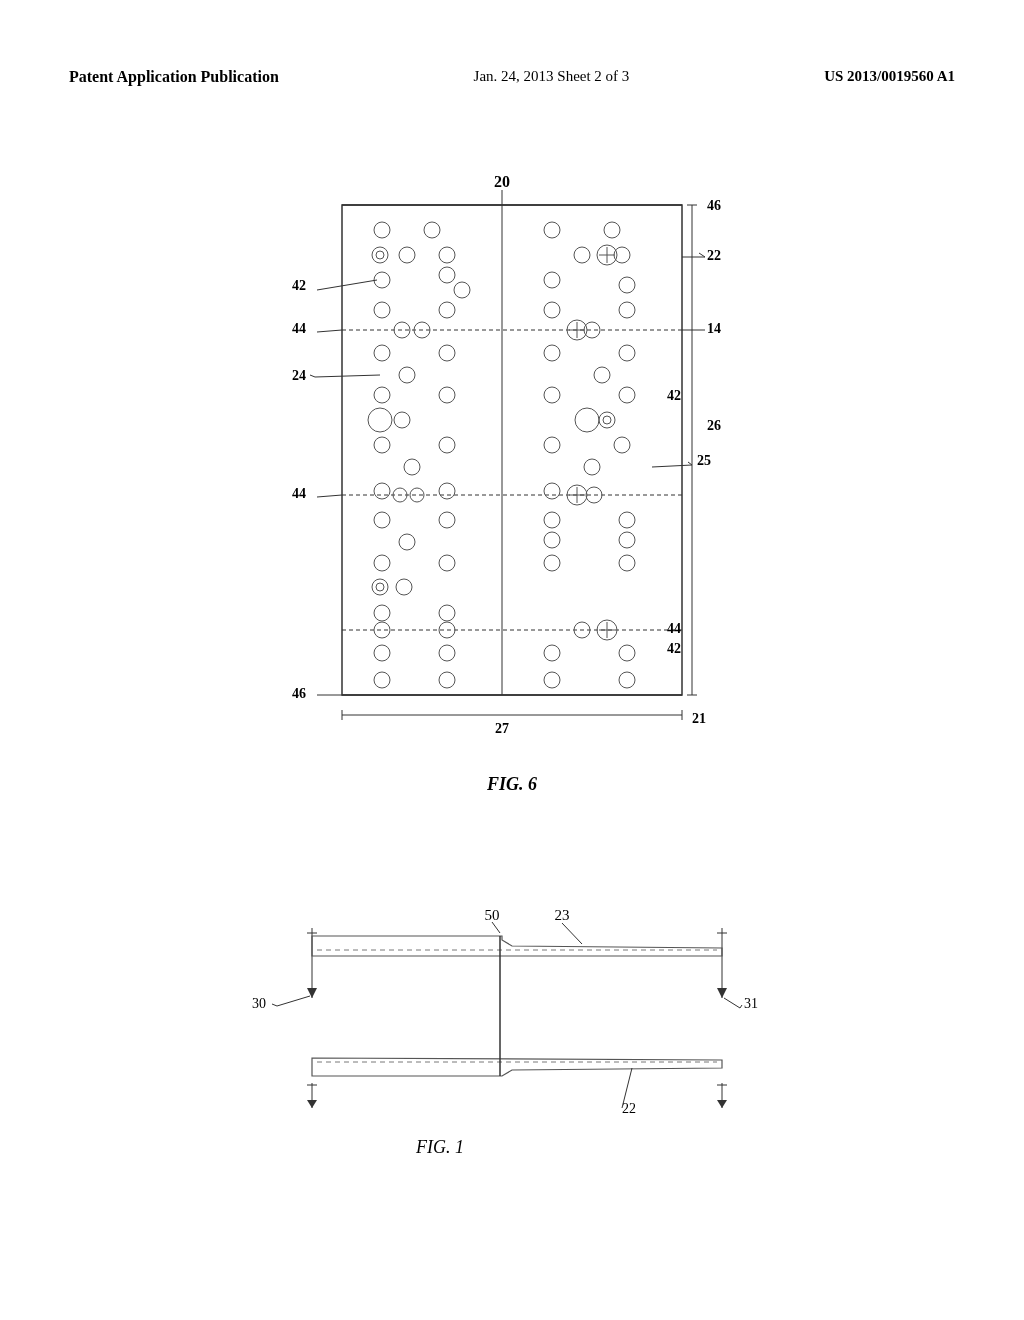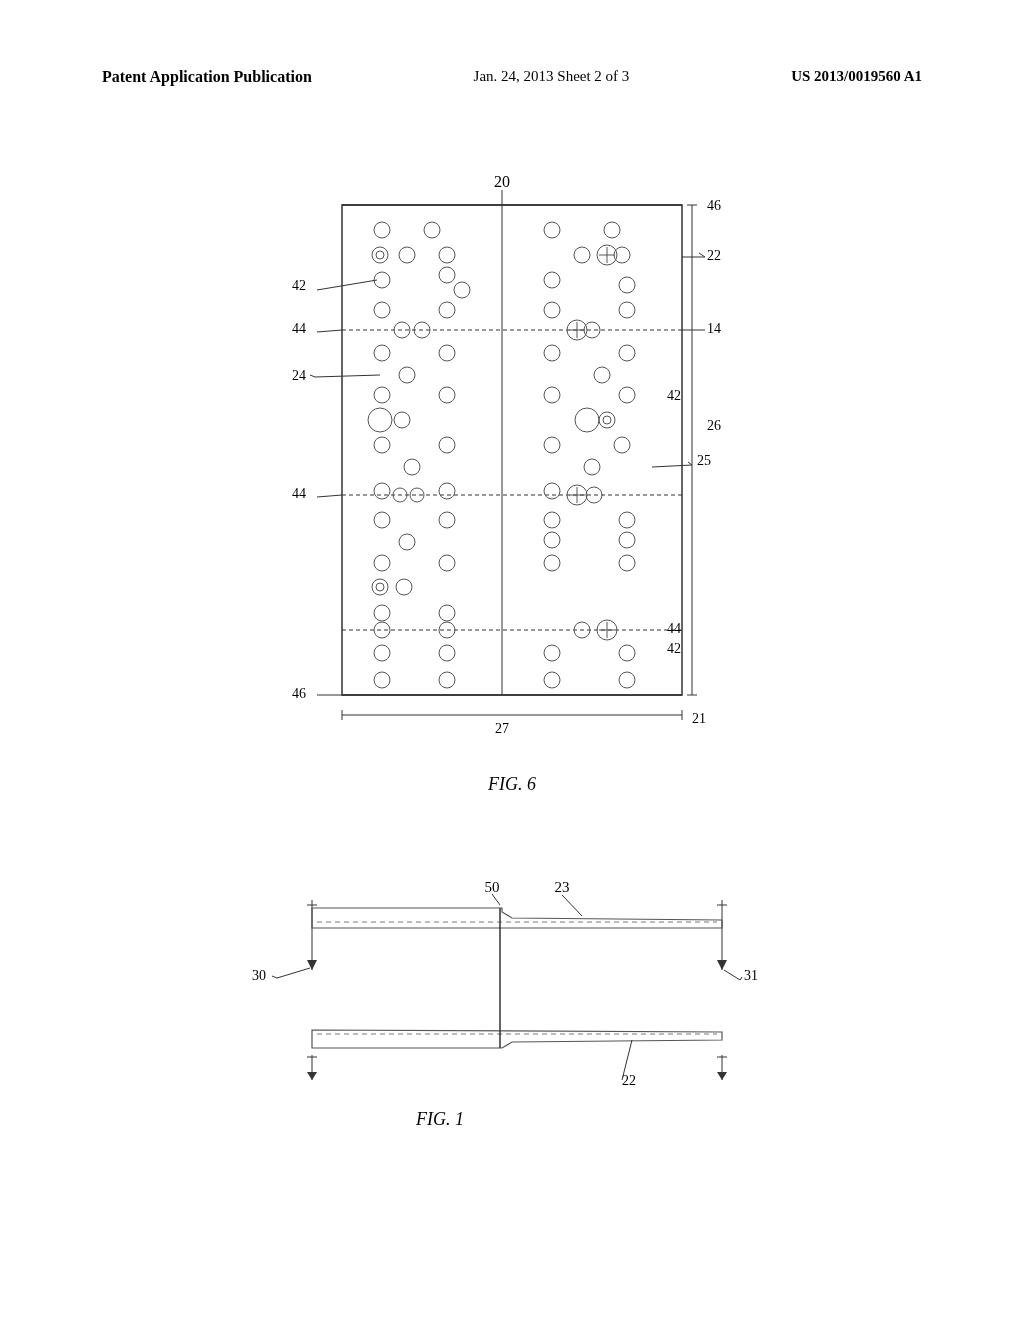--- a/index.html
+++ b/index.html
@@ -12,21 +12,21 @@
       overflow: hidden;
     }
 
     .header {
       position: absolute;
       top: 68px;
       left: 0;
       right: 0;
       display: flex;
       justify-content: space-between;
-      padding: 0 102px;
+      padding: 0 69px;
       font-size: 15px;
     }
 
     .header-left {
       font-weight: bold;
       font-size: 16px;
     }
 
     .header-center {
       font-size: 15px;
@@ -37,20 +37,21 @@
       font-weight: bold;
     }
 
     .fig2-container {
       position: absolute;
       top: 175px;
       left: 50%;
       transform: translateX(-50%);
       width: 560px;
       height: 620px;
+      font-weight: bold;
     }
 
     .fig2-label {
       position: absolute;
       bottom: 0px;
       left: 50%;
       transform: translateX(-50%);
       font-size: 18px;
       font-style: italic;
     }
@@ -59,21 +60,21 @@
     .fig2-svg {
       position: absolute;
       top: 0;
       left: 0;
       width: 100%;
       height: 590px;
     }
 
     .fig3-container {
       position: absolute;
-      top: 880px;
+      top: 908px;
       left: 50%;
       transform: translateX(-50%);
       width: 640px;
       height: 260px;
     }
 
     .fig3-label {
       position: absolute;
       bottom: 10px;
       left: 35%;

